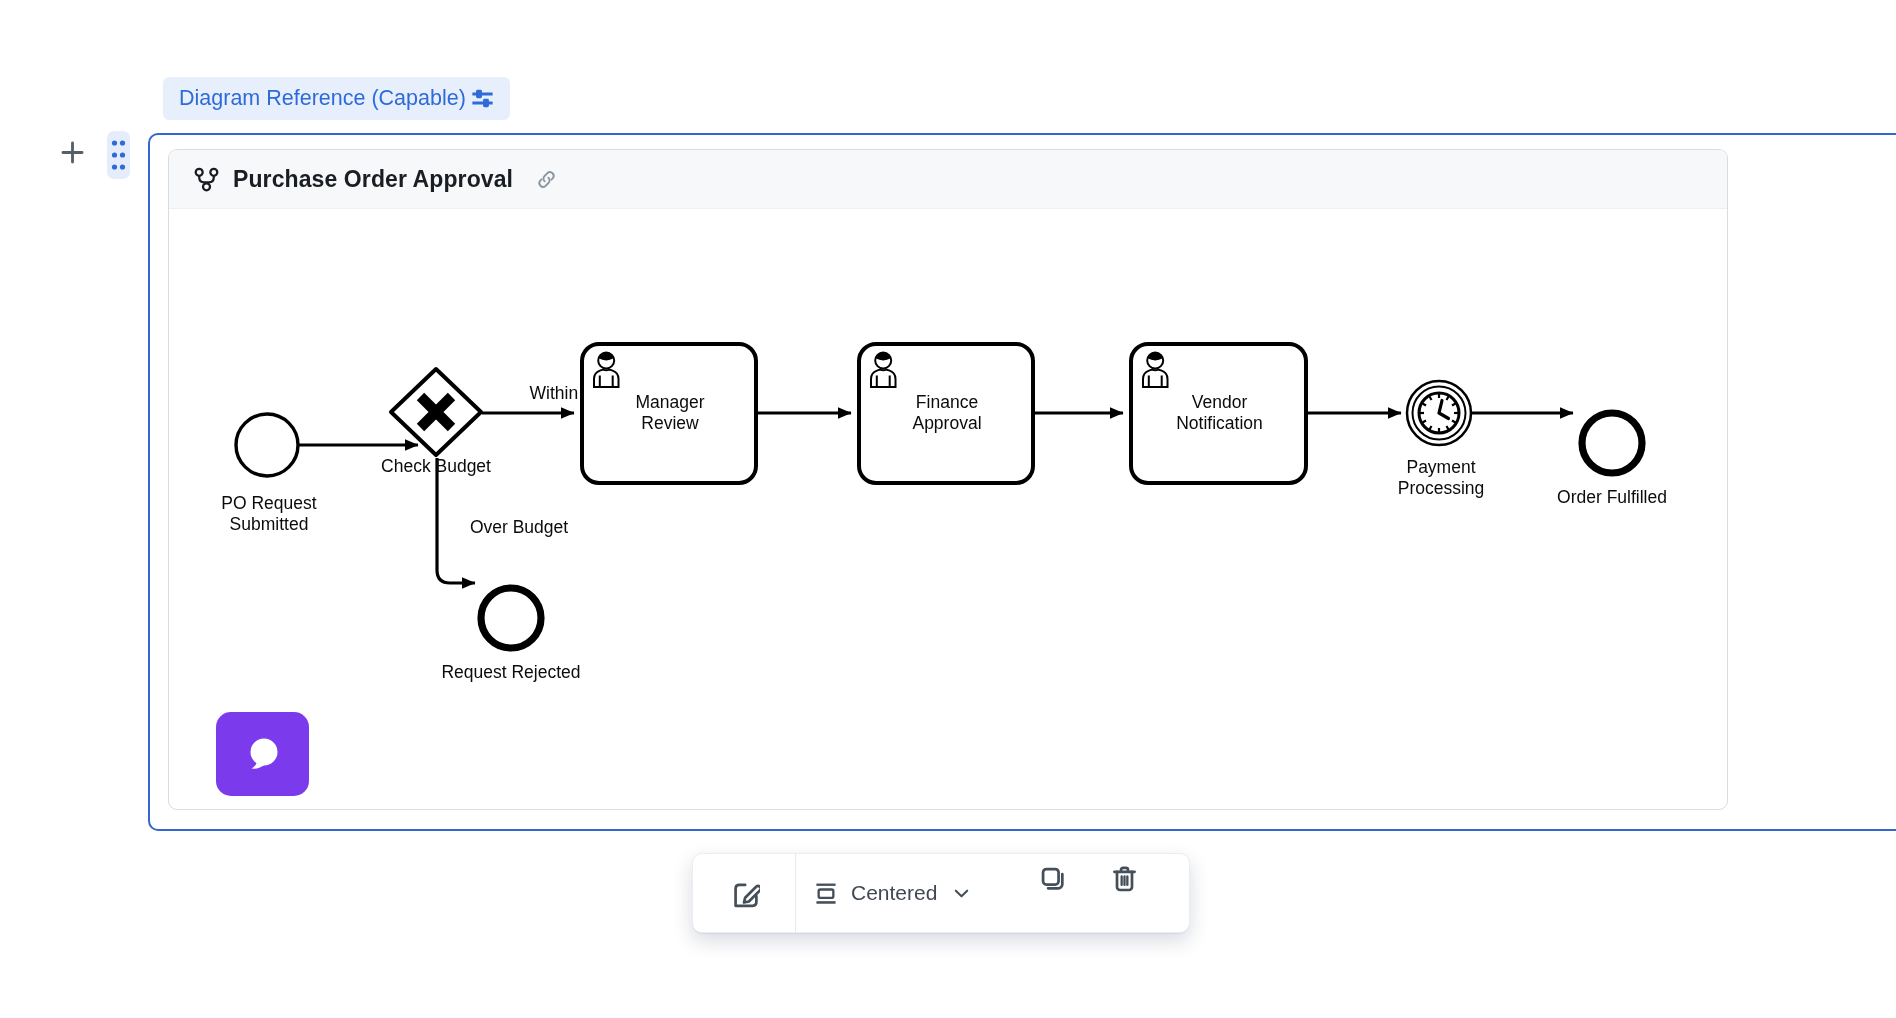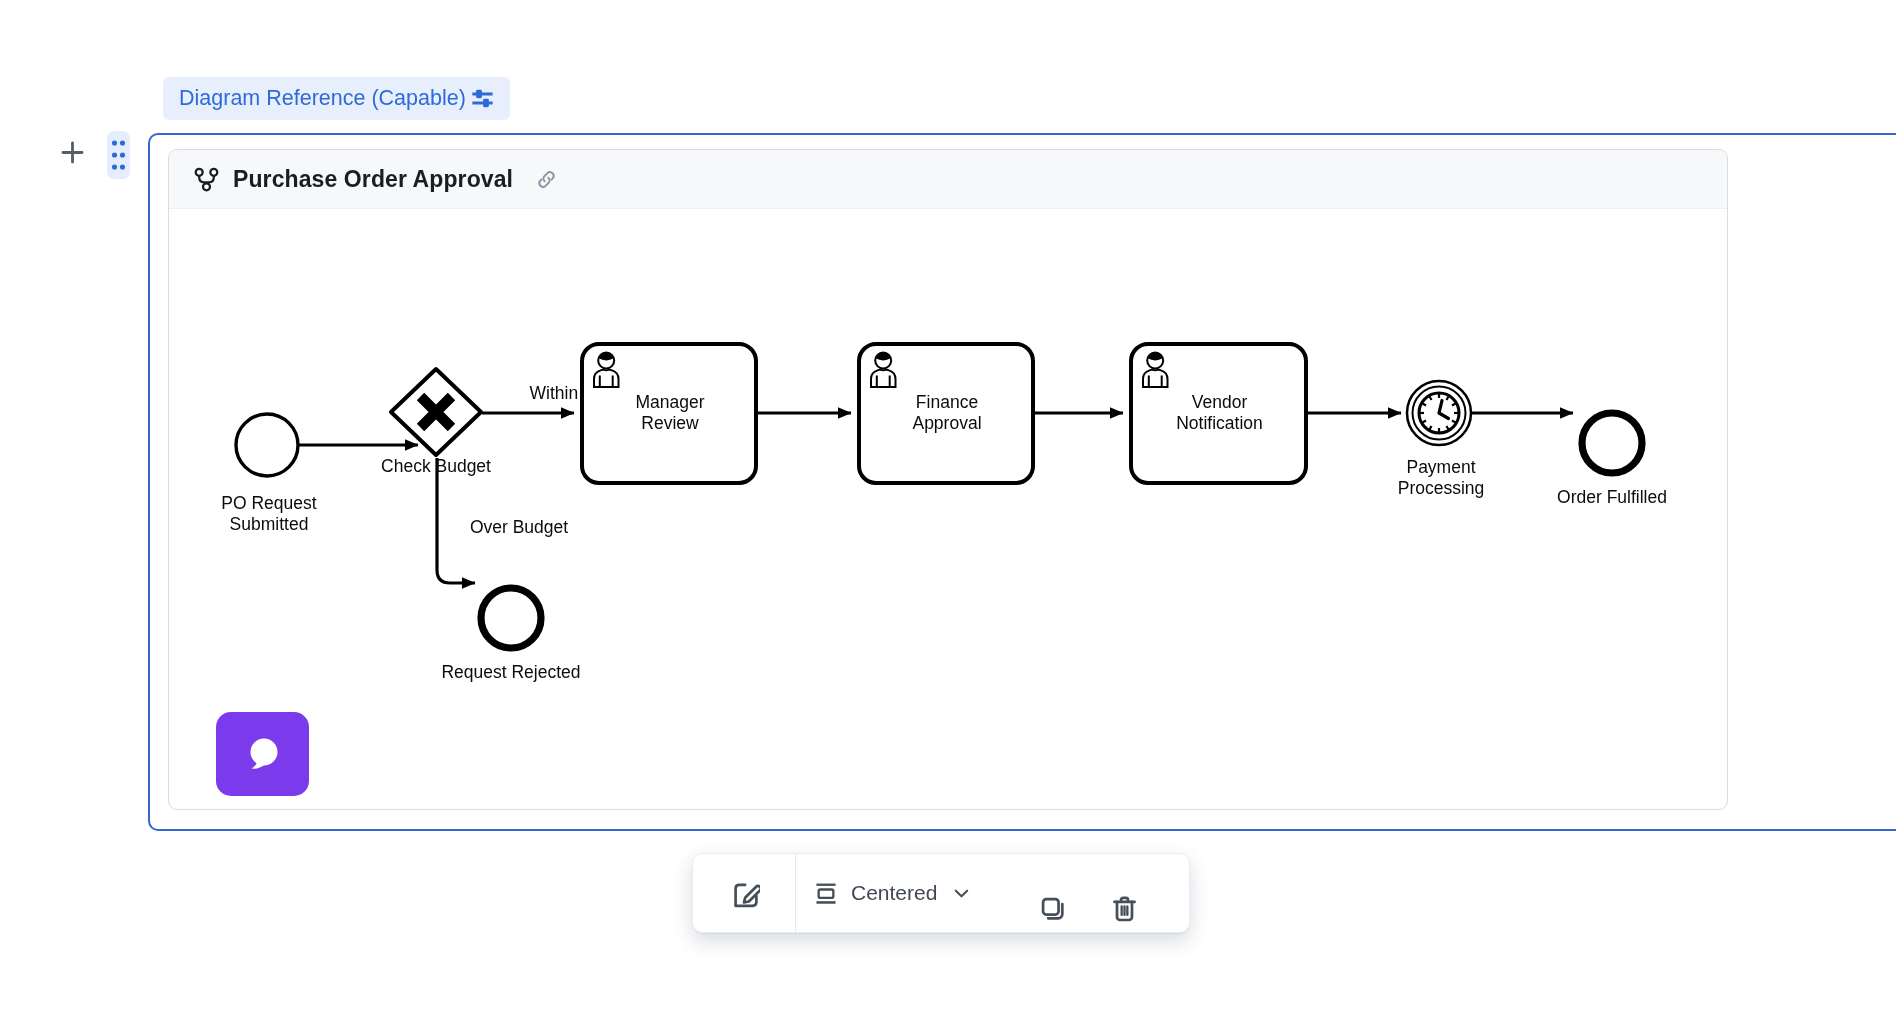--- a/index.html
+++ b/index.html
@@ -24,21 +24,21 @@
   .link-ic { margin-left:9px; display:flex; }
 
   .bpmn-svg { position:absolute; left:0; top:0; width:1557px; height:658px; z-index:1; }
   .bpmn-svg text { font-family:"Liberation Sans",sans-serif; fill:#0B0B0B; }
 
   .chat-btn { position:absolute; z-index:3; left:47px; top:562px; width:93px; height:84px; border-radius:15px; background:#7C3AED; border:none;
     display:flex; align-items:center; justify-content:center; cursor:pointer; }
 
   
   .toolbar { position:absolute; left:692px; top:853px; width:498px; height:80px; background:#ffffff; border:1px solid #ECEDF0; border-radius:10px;
-    box-shadow:0 1px 1px rgba(9,30,66,.06), 0 8px 20px rgba(9,30,66,.16); display:flex; align-items:flex-end; }
+    box-shadow:0 1px 1px rgba(9,30,66,.06), 0 8px 20px rgba(9,30,66,.16); display:flex; align-items:flex-start; }
   .tb-btn { background:none; border:none; display:flex; align-items:center; justify-content:center; color:#454F59; cursor:pointer; }
   .edit-btn { width:102px; height:100%; }
   .tb-divider { width:1px; height:100%; background:#E7E9EC; }
   .dropdown-btn { height:100%; display:flex; align-items:center; gap:11px; padding:0 16px; background:none; border:none; cursor:pointer;
     font-family:"Liberation Sans",sans-serif; font-size:21px; font-weight:500; color:#404854; }
   .copy-btn { margin-left:40px; width:48px; height:48px; }
   .trash-btn { margin-left:24px; width:48px; height:48px; }
 </style>
 </head>
 <body>

